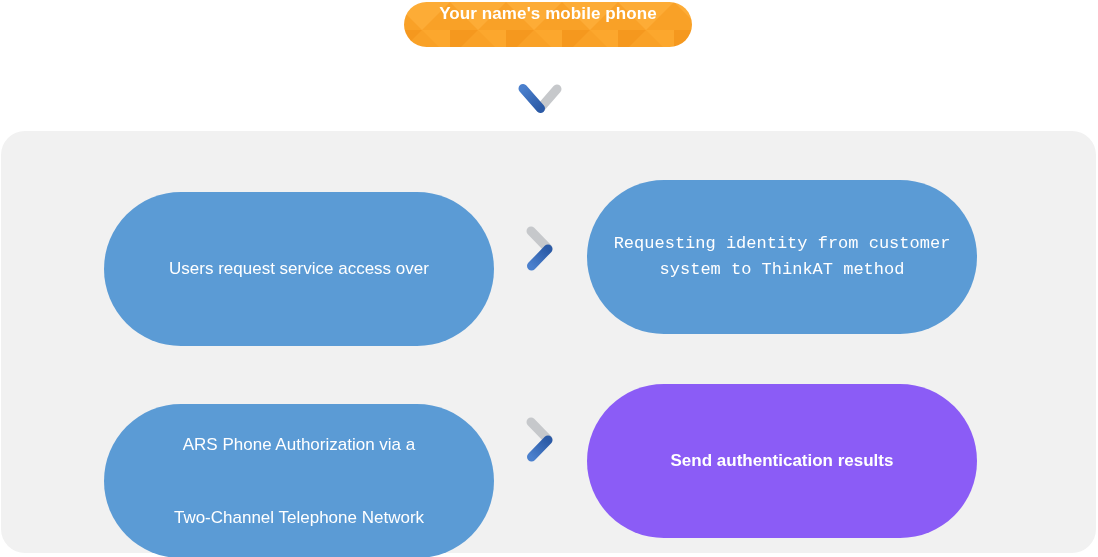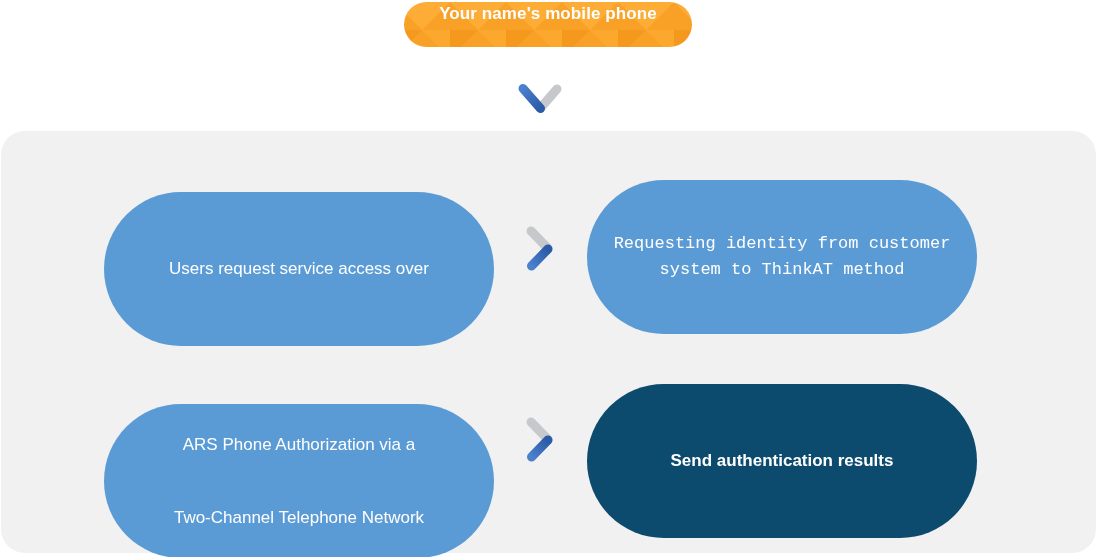--- a/index.html
+++ b/index.html
@@ -33,21 +33,21 @@
 
   
   .bubble {
     position: absolute; width: 390px; height: 154px;
     border-radius: 77px;
     display: flex; flex-direction: column; justify-content: center;
     text-align: center; color: #ffffff;
     font-size: 17px; line-height: 26px; margin-top: 20px;
   }
   .bubble.blue { background: #5B9BD5; }
-  .bubble.teal { background: #0c4a6e; font-weight: 700; }
+  .bubble.teal { background: #8b5cf6; font-weight: 700; }
   .b1 { left: 104px; top: 172px; }
   .b2 { left: 587px; top: 160px; font-family: Liberation Mono, monospace; }
   .b3 { left: 104px; top: 384px; gap: 47px; }
   .b4 { left: 587px; top: 364px; }
   .line { white-space: nowrap; }
 
   
   .chev { position: absolute; }
   .chev-down  { left: 515px; top: 80px; }
   .chev-right-top    { left: 522px; top: 222px; }

